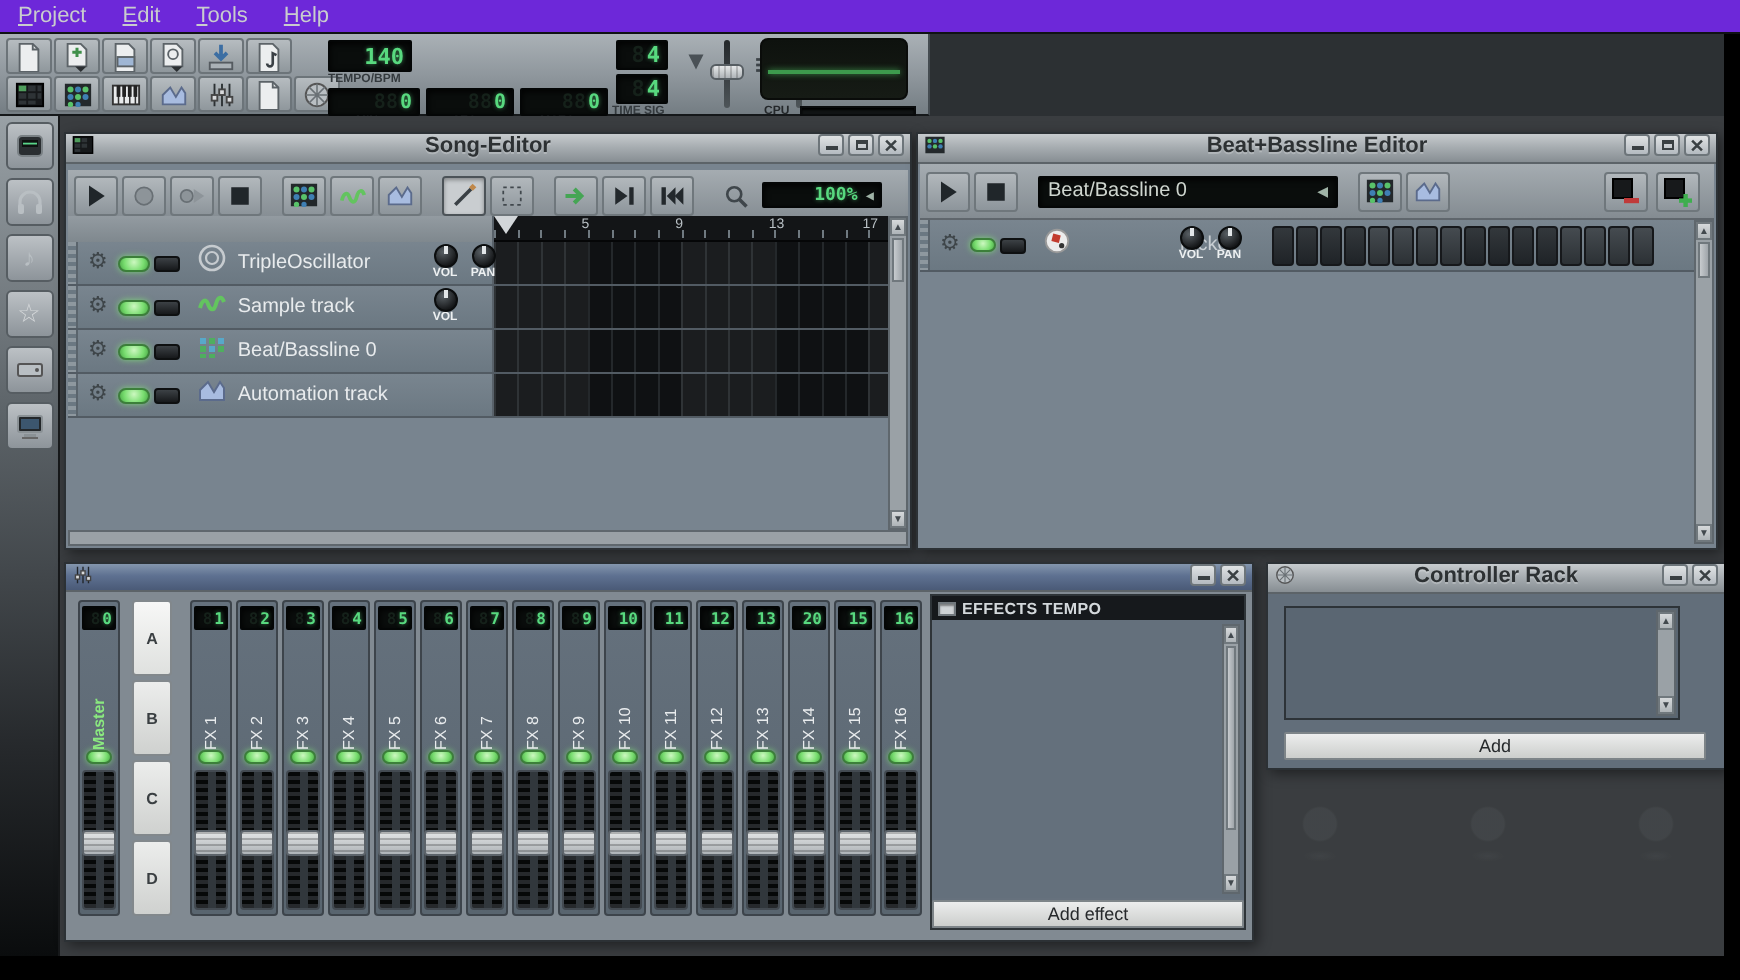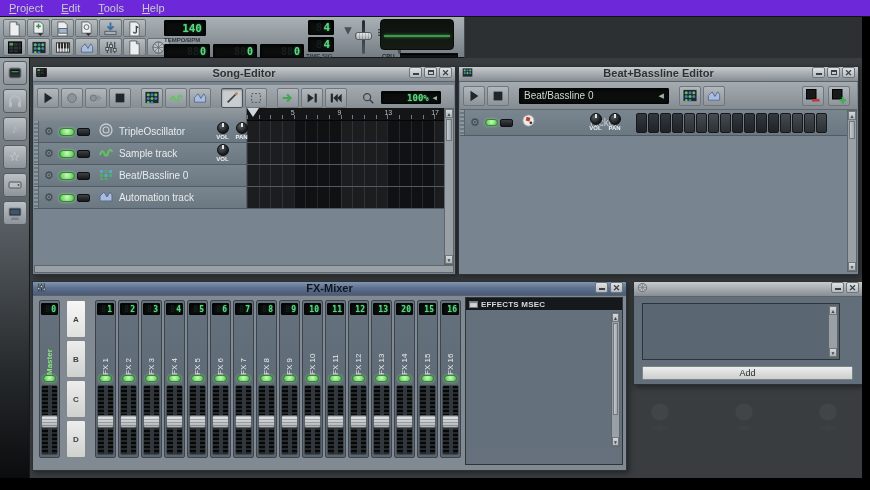--- a/index.html
+++ b/index.html
@@ -856,21 +856,20 @@
     <div class="window" style="left:2px;top:223px;width:595px;height:190px;background:#818a92;">
       <div class="titlebar blue" style="height:14px;">
         <span class="ic">
           <svg width="11" height="11" viewBox="0 0 16 16">
               <path d="M4 2v12M8 2v12M12 2v12" stroke="#22262a"></path>
               <rect x="2.5" y="8" width="3" height="3" fill="#d8dadc" stroke="#444"></rect>
               <rect x="6.5" y="5" width="3" height="3" fill="#d8dadc" stroke="#444"></rect>
               <rect x="10.5" y="9" width="3" height="3" fill="#d8dadc" stroke="#444"></rect>
             </svg>
           </span>
-        <span class="title-text">FX-Mixer</span>
         <span class="win-btns">
           <span class="wbtn">
               <span class="g-min"></span>
             </span>
           <span class="wbtn">
               <span class="g-close">✕</span>
             </span>
         </span>
       </div>
       <div id="fx-strips">
@@ -1057,41 +1056,43 @@
         </div>
       <div style="position:absolute;left:33px;top:18px;" id="fx-banks">
           <div class="bankbtn" style="background:linear-gradient(180deg,#f7f7f6,#dfe1df);">A</div>
           <div class="bankbtn">B</div>
           <div class="bankbtn">C</div>
           <div class="bankbtn">D</div>
         </div>
       <div class="fxchain">
         <div class="fxchain-header">
           <span class="cb"></span>
-          <span class="txt">EFFECTS MSEC</span>
+          <span class="txt">EFFECTS TEMPO</span>
         </div>
         <div class="fxchain-list">
           <div class="vscroll" style="right:2px;top:2px;bottom:2px;width:9px;">
             <span class="sbtn">▲</span>
               <span class="sthumb" style="height:92px;"></span>
               <span style="flex:1"></span>
               <span class="sbtn">▼</span>
           </div>
         </div>
+        <div class="btn-light" style="left:0;right:0;bottom:0;">Add effect</div>
       </div>
     </div>
 
     <div class="window" style="left:603px;top:223px;width:230px;height:104px;background:#626e7a;">
       <div class="titlebar">
         <span class="ic">
           <svg width="11" height="11" viewBox="0 0 16 16">
               <circle cx="8" cy="8" r="6" fill="#b9bfc3" stroke="#555"></circle>
               <path d="M8 2v12M2 8h12M3.8 3.8l8.4 8.4M12.2 3.8L3.8 12.2" stroke="#6a7176" stroke-width=".8"></path>
             </svg>
           </span>
+        <span class="title-text">Controller Rack</span>
         <span class="win-btns">
           <span class="wbtn">
               <span class="g-min"></span>
             </span>
           <span class="wbtn">
               <span class="g-close">✕</span>
             </span>
         </span>
       </div>
       <div class="cr-list" style="left:8px;top:21px;width:198px;height:57px;">

